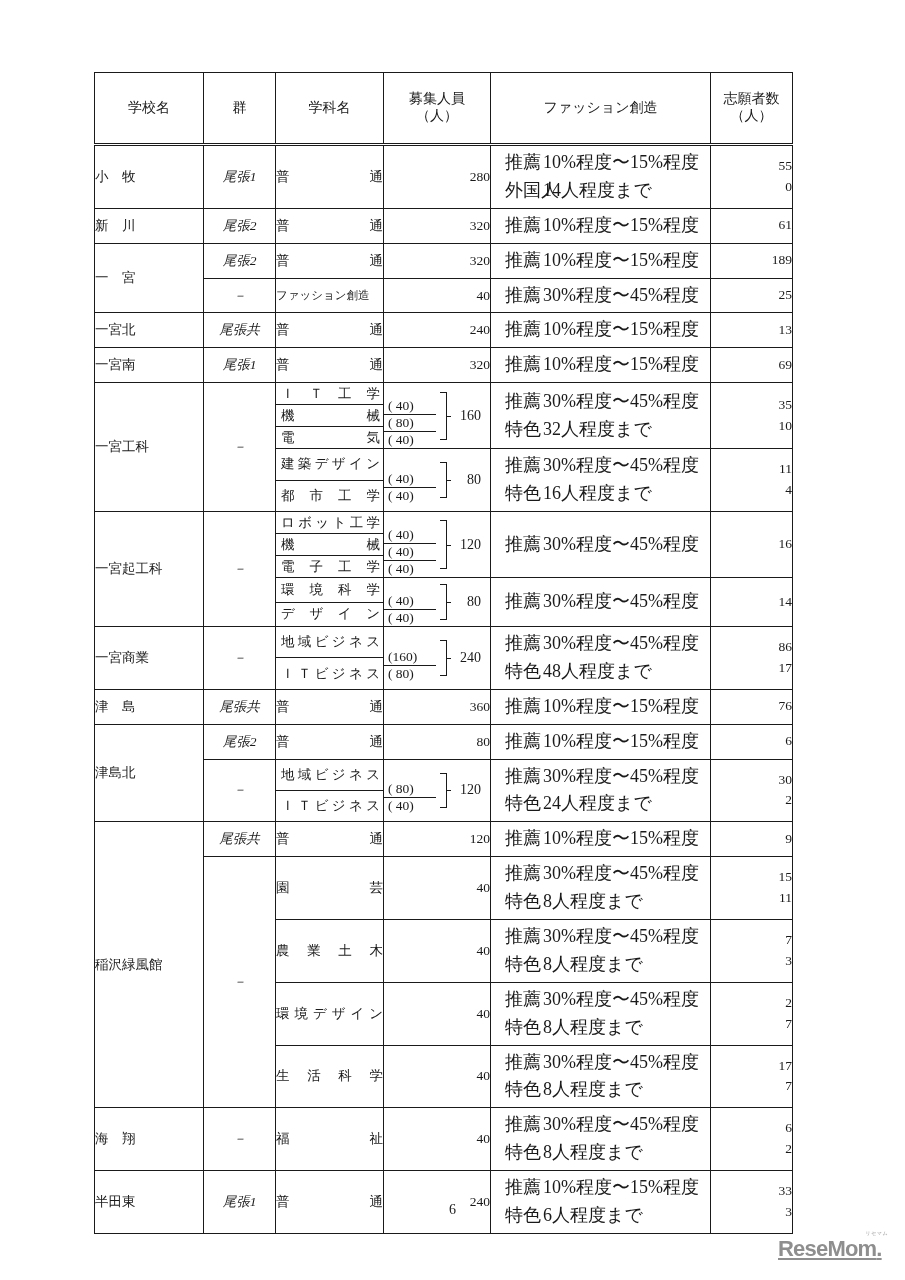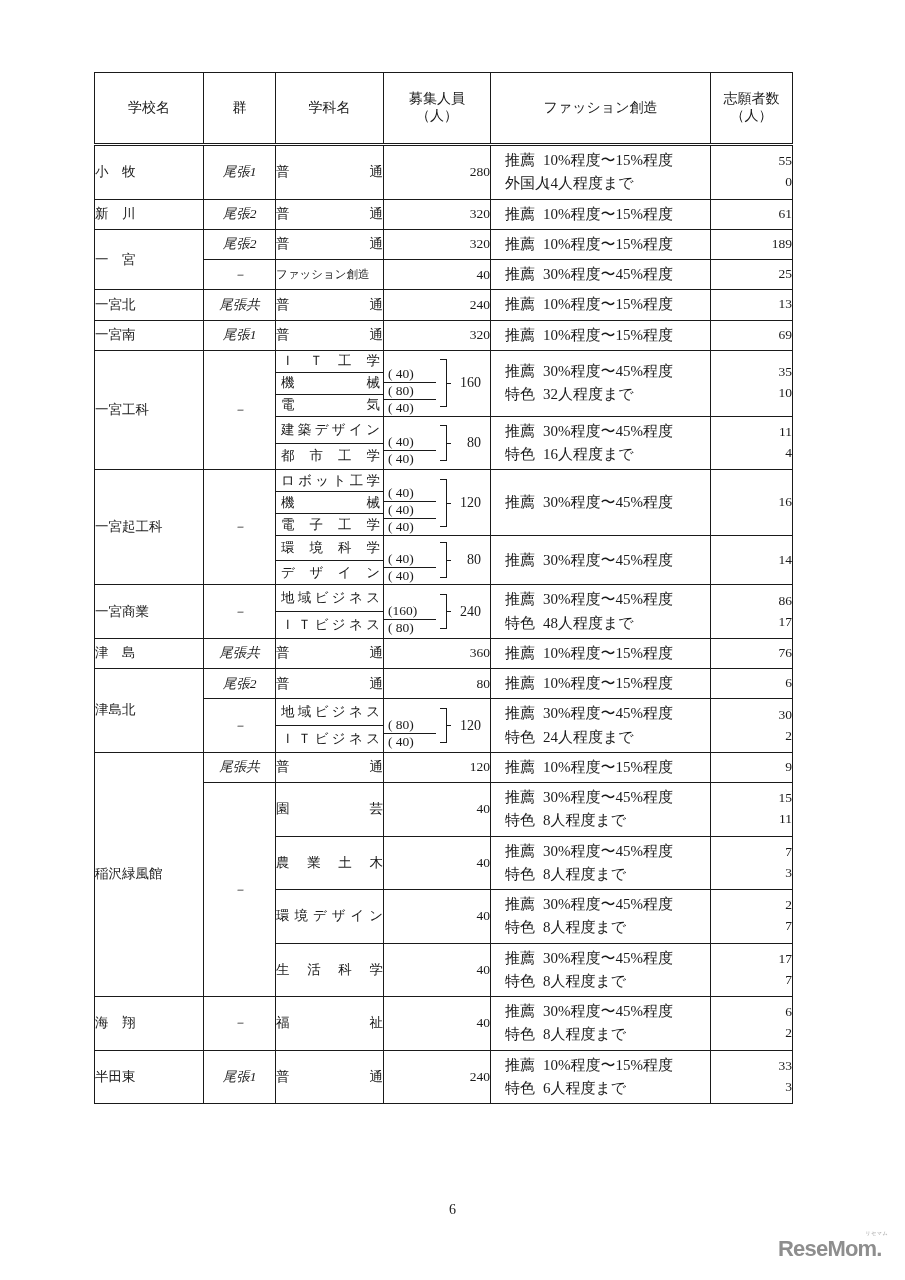--- a/index.html
+++ b/index.html
@@ -99,21 +99,21 @@
   .spread > span { white-space: nowrap; }
 
   
   .sel-block {
     padding: 3px 0 3px 0;
     line-height: 1.55;
   }
   .sel-line {
     display: flex;
     white-space: nowrap;
-    font-size: 15px;
+    font-size: 18px;
   }
   .sel-kind {
     width: 52px;
     text-align: left;
     padding-left: 14px;
     box-sizing: border-box;
     flex: none;
   }
   .sel-val {
     flex: 1;
@@ -237,20 +237,21 @@
   }
   #watermark .wm-text {
     position: absolute;
     left: 0;
     top: 6px;
     font-family: "Liberation Sans", sans-serif;
     font-weight: bold;
     font-size: 22px;
     letter-spacing: -0.8px;
     color: #8e8e8e;
+    text-decoration: underline;
   }
   #watermark .wm-dot {
     color: #8e8e8e;
   }
 </style>
 </head>
 <body>
 
 <div id="page">
 

